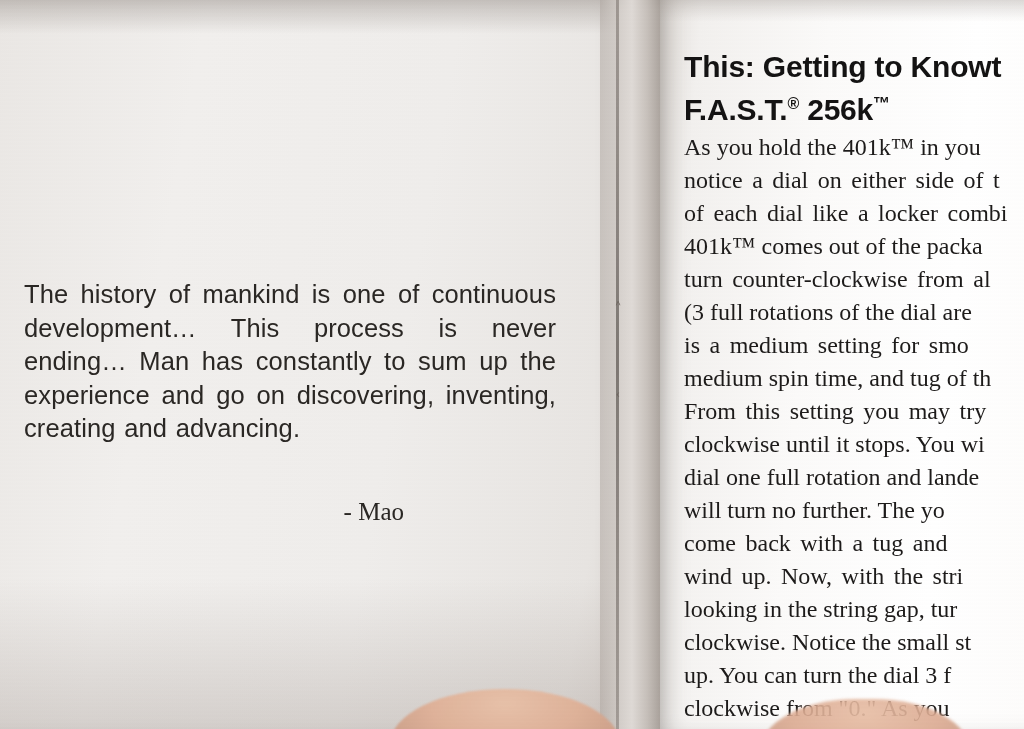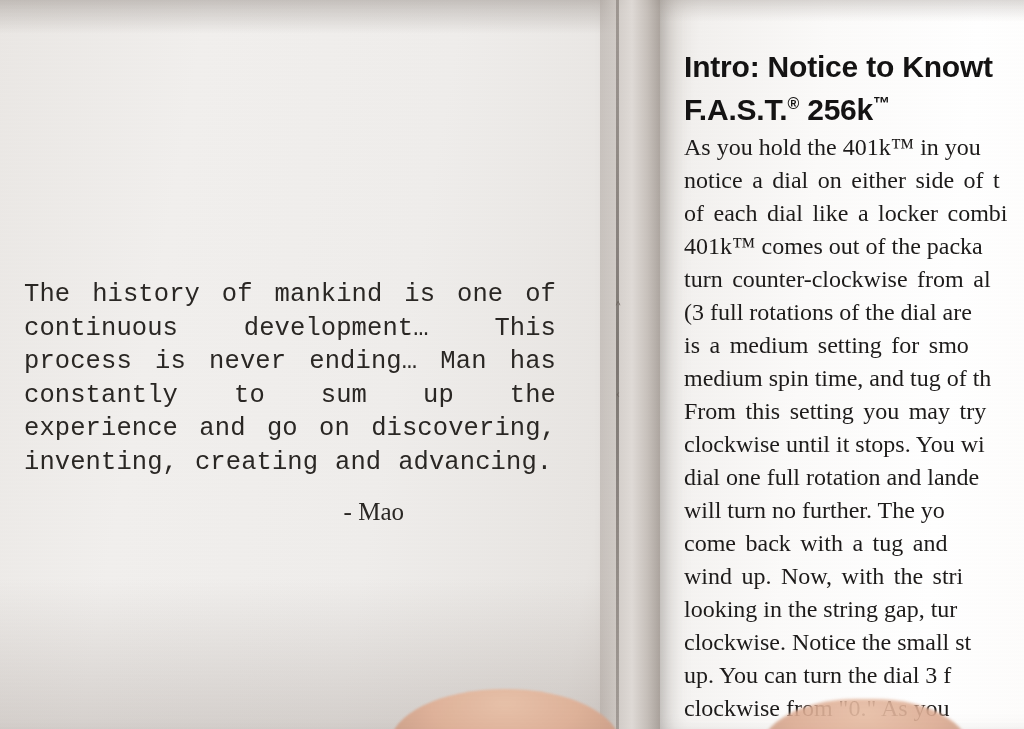--- a/index.html
+++ b/index.html
@@ -97,21 +97,21 @@
     top: 0; left: 0; right: 0; height: 22px;
     background: linear-gradient(180deg, rgba(160,152,146,.30) 0%, rgba(255,255,255,0) 100%);
   }
 
   
   .quote-block {
     position: absolute;
     left: 24px;
     top: 278px;
     width: 532px;
-    font-family: Liberation Mono, monospace;
+    font-family: Liberation Sans, sans-serif;
     font-size: 25.5px;
     line-height: 33.5px;
     color: #2a2724;
     text-align: justify;
     letter-spacing: .1px;
     word-spacing: 1.5px;
   }
   .quote-attrib {
     position: absolute;
     left: 24px;
@@ -223,21 +223,21 @@
   <div class="spine-line"></div>
   <div class="staple s1">‸</div>
   <div class="staple s2">‹</div>
 
   <div class="page-right">
     <div class="page-right-topshade"></div>
   </div>
 
   <div class="heading">
     <div>
-      <span>Intro: Notice to Know</span><span>t</span>
+      <span>This: Getting to Know</span><span>t</span>
     </div>
     <div>
       <span>F.A.S.T.</span><span class="reg">®</span><span> 256k</span><span class="sup">™</span>
     </div>
   </div>
 
   <div class="body-col">
     <span class="ln">As you hold the 401k™ in you</span>
     <span class="ln j">notice a dial on either side of t</span>
     <span class="ln j">of each dial like a locker combi</span>

